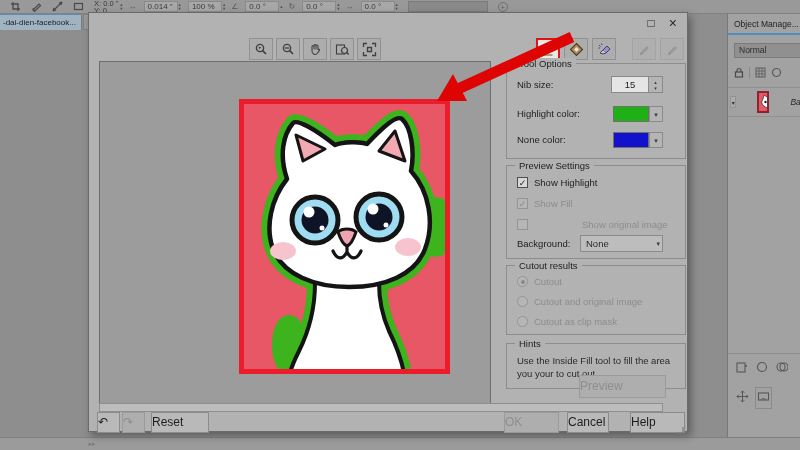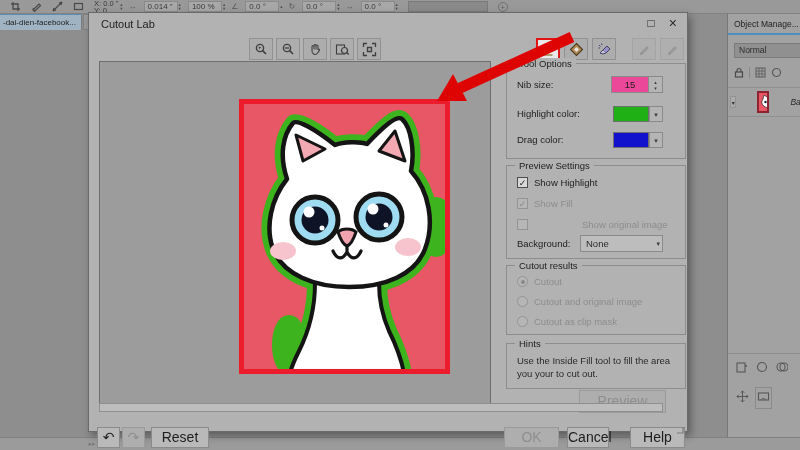--- a/index.html
+++ b/index.html
@@ -58,36 +58,36 @@
   .img-frame { position:absolute; left:139px; top:37px; width:211px; height:275px; }
 
   
   .group { position:absolute; left:417px; width:180px; border:1px solid #8d8d8d; }
   .gtitle { position:absolute; top:-6px; left:8px; background:#b2b2b2; padding:0 4px; font-size:9.5px; color:#1d1d1d; }
   .grow { display:flex; align-items:center; font-size:9.5px; color:#1d1d1d; }
   .glabel { margin-left:10px; }
   .dim { color:#8c8c8c !important; }
 
   .spinbox { position:absolute; right:22px; display:flex; }
-  .spinval { width:38px; height:17px; background:#ec4899; border:1px solid #8a8a8a; font-size:9.5px; text-align:center; line-height:15px; }
+  .spinval { width:38px; height:17px; background:#e5e5e5; border:1px solid #8a8a8a; font-size:9.5px; text-align:center; line-height:15px; }
   .spinbtns { width:14px; height:17px; border:1px solid #8a8a8a; border-left:none; background:#b5b5b5; display:flex; flex-direction:column; align-items:center; justify-content:center; font-size:5px; line-height:6px; color:#3c3c3c; }
   .swatch { position:absolute; right:36px; width:36px; height:16px; border:1px solid #6f6f6f; }
   .swdrop { position:absolute; right:22px; width:14px; height:16px; border:1px solid #8a8a8a; background:#b5b5b5; font-size:7px; text-align:center; line-height:15px; color:#3c3c3c; }
 
   .cbx { width:11px; height:11px; border:1px solid #4e4e4e; background:#d8d8d8; margin:0 6px 0 10px; font-size:9px; line-height:10px; text-align:center; color:#1d1d1d; }
   .cbx.dis { border-color:#949494; background:#b6b6b6; color:#8a8a8a; }
   .rad { width:11px; height:11px; border:1px solid #949494; border-radius:50%; background:#b6b6b6; margin:0 6px 0 10px; position:relative; }
   .rad.on::after { content:""; position:absolute; left:2.5px; top:2.5px; width:4px; height:4px; border-radius:50%; background:#8a8a8a; }
 
   .combo { position:absolute; right:22px; width:83px; height:17px; background:#bdbdbd; border:1px solid #8a8a8a; font-size:9.5px; line-height:15px; padding-left:5px; color:#2a2a2a; }
   .combo .arr { position:absolute; right:2px; top:0; font-size:7px; color:#3c3c3c; }
 
   .hints-text { font-size:9.5px; color:#2a2a2a; padding:10px 8px 6px 10px; line-height:13px; }
 
-  .btn { position:absolute; height:21px; background:#b9b9b9; border:1px solid #8b8b8b; font-size:14px; text-align:center; color:#1d1d1d; line-height:19px;margin-top:15px; }
+  .btn { position:absolute; height:21px; background:#b9b9b9; border:1px solid #8b8b8b; font-size:12px; text-align:left; color:#1d1d1d; line-height:19px; }
   .btn.dis { background:#aeaeae; color:#8e8e8e; border-color:#9a9a9a; }
   .progress { position:absolute; left:10px; top:390px; width:564px; height:9px; background:#bdbdbd; border:1px solid #8f8f8f; }
   .grip { position:absolute; right:3px; bottom:3px; width:8px; height:8px; }
 
   
   .overlay { position:absolute; left:0; top:0; width:800px; height:450px; pointer-events:none; z-index:20; }
 </style>
 </head>
 <body>
 
@@ -218,21 +218,20 @@
           <path d="M4 10c1-2 4-2 5 0" fill="none" stroke="#565656" stroke-width="1"></path>
         </svg></span>
   </div>
 </div>
 
 <div class="statusbar">
   <span class="chv">▸▸</span>
 </div>
 
 <div class="dialog">
-  <div class="dlg-title">Cutout Lab</div>
   <div class="dlg-caption-btns">
     <span>□</span>
     <span style="font-size:14px;line-height:14px;">×</span>
   </div>
 
   <div class="toolrow-left">
     <div class="tbtn">
         <svg width="15" height="15">
           <circle cx="6" cy="6" r="3.6" fill="none" stroke="#3f3f3f" stroke-width="1.4"></circle>
           <path d="M8.6 8.6l3.4 3.4" stroke="#3f3f3f" stroke-width="1.6"></path>
@@ -350,21 +349,21 @@
             <span>▾</span>
           </span>
       </span>
     </div>
     <div class="grow" style="position:absolute; top:44px; width:100%;">
       <span class="glabel">Highlight color:</span>
       <span class="swatch" style="background:#1eb014;"></span>
       <span class="swdrop">▾</span>
     </div>
     <div class="grow" style="position:absolute; top:70px; width:100%;">
-      <span class="glabel">Drag color:</span>
+      <span class="glabel">None color:</span>
       <span class="swatch" style="background:#1212cc;"></span>
       <span class="swdrop">▾</span>
     </div>
   </div>
 
   <div class="group" style="top:152px; height:94px;">
     <span class="gtitle">Preview Settings</span>
     <div class="grow" style="position:absolute; top:11px;">
       <span class="cbx">✓</span>
       <span>Show Highlight</span>

